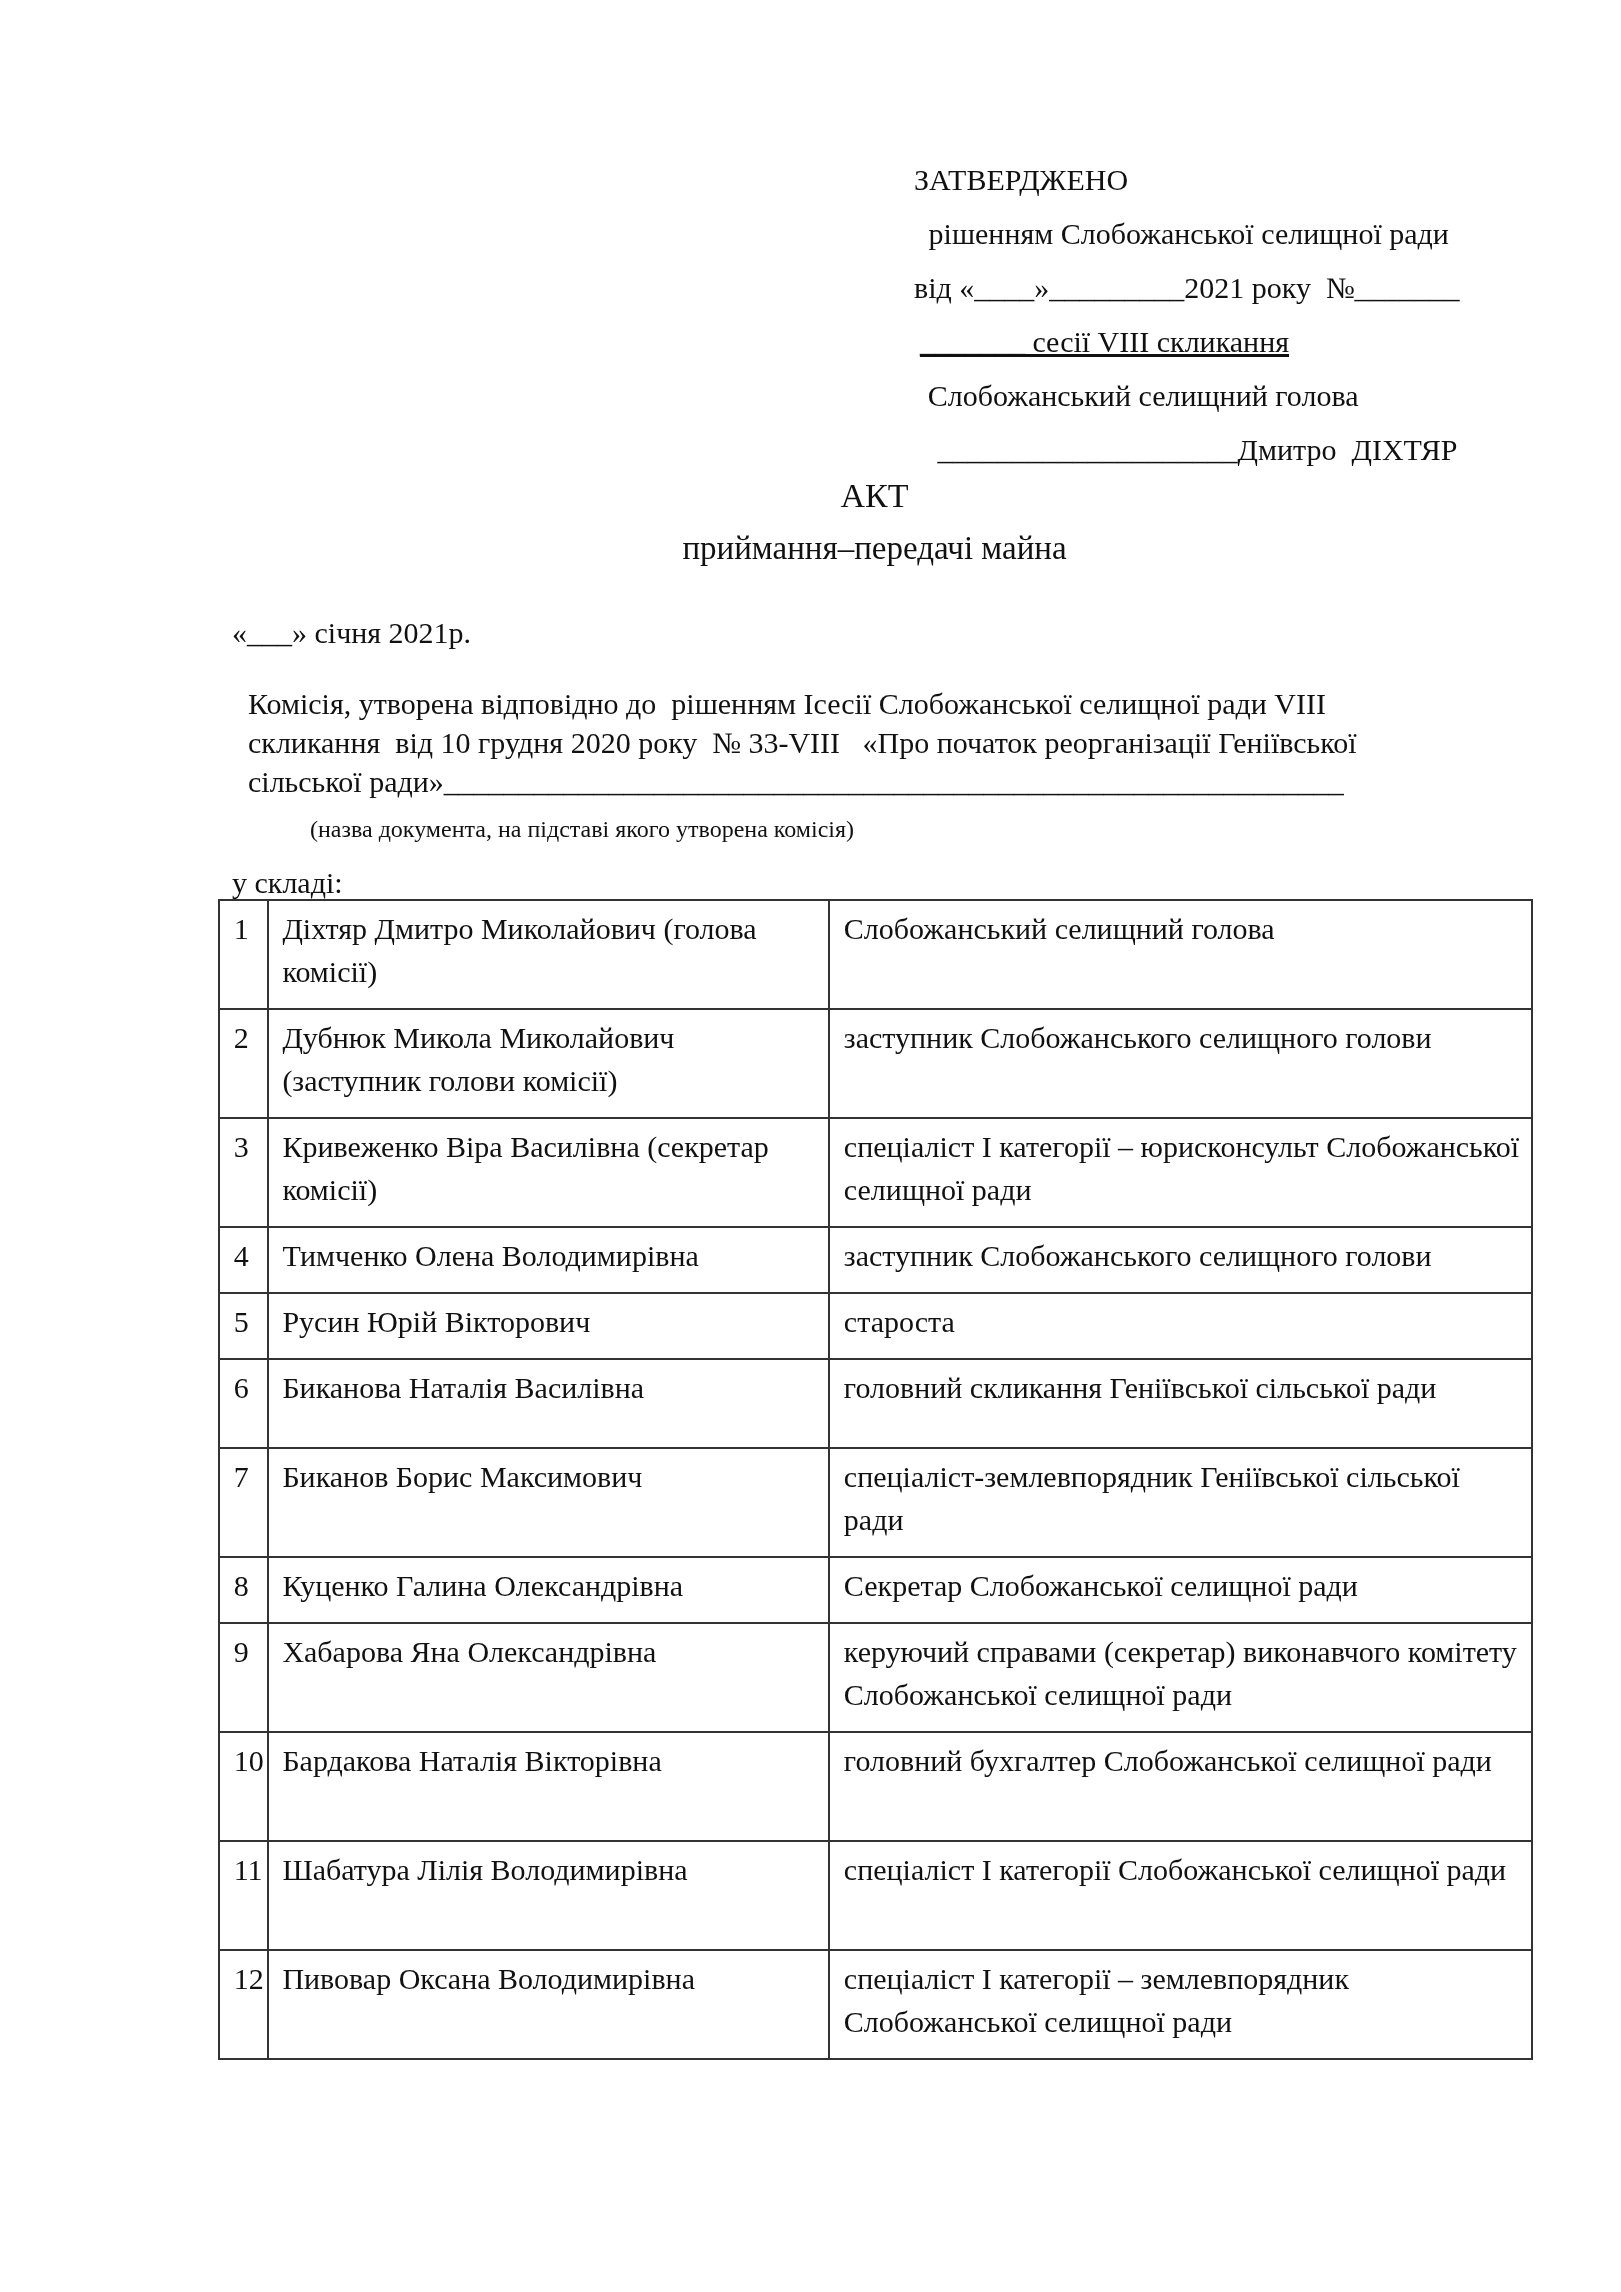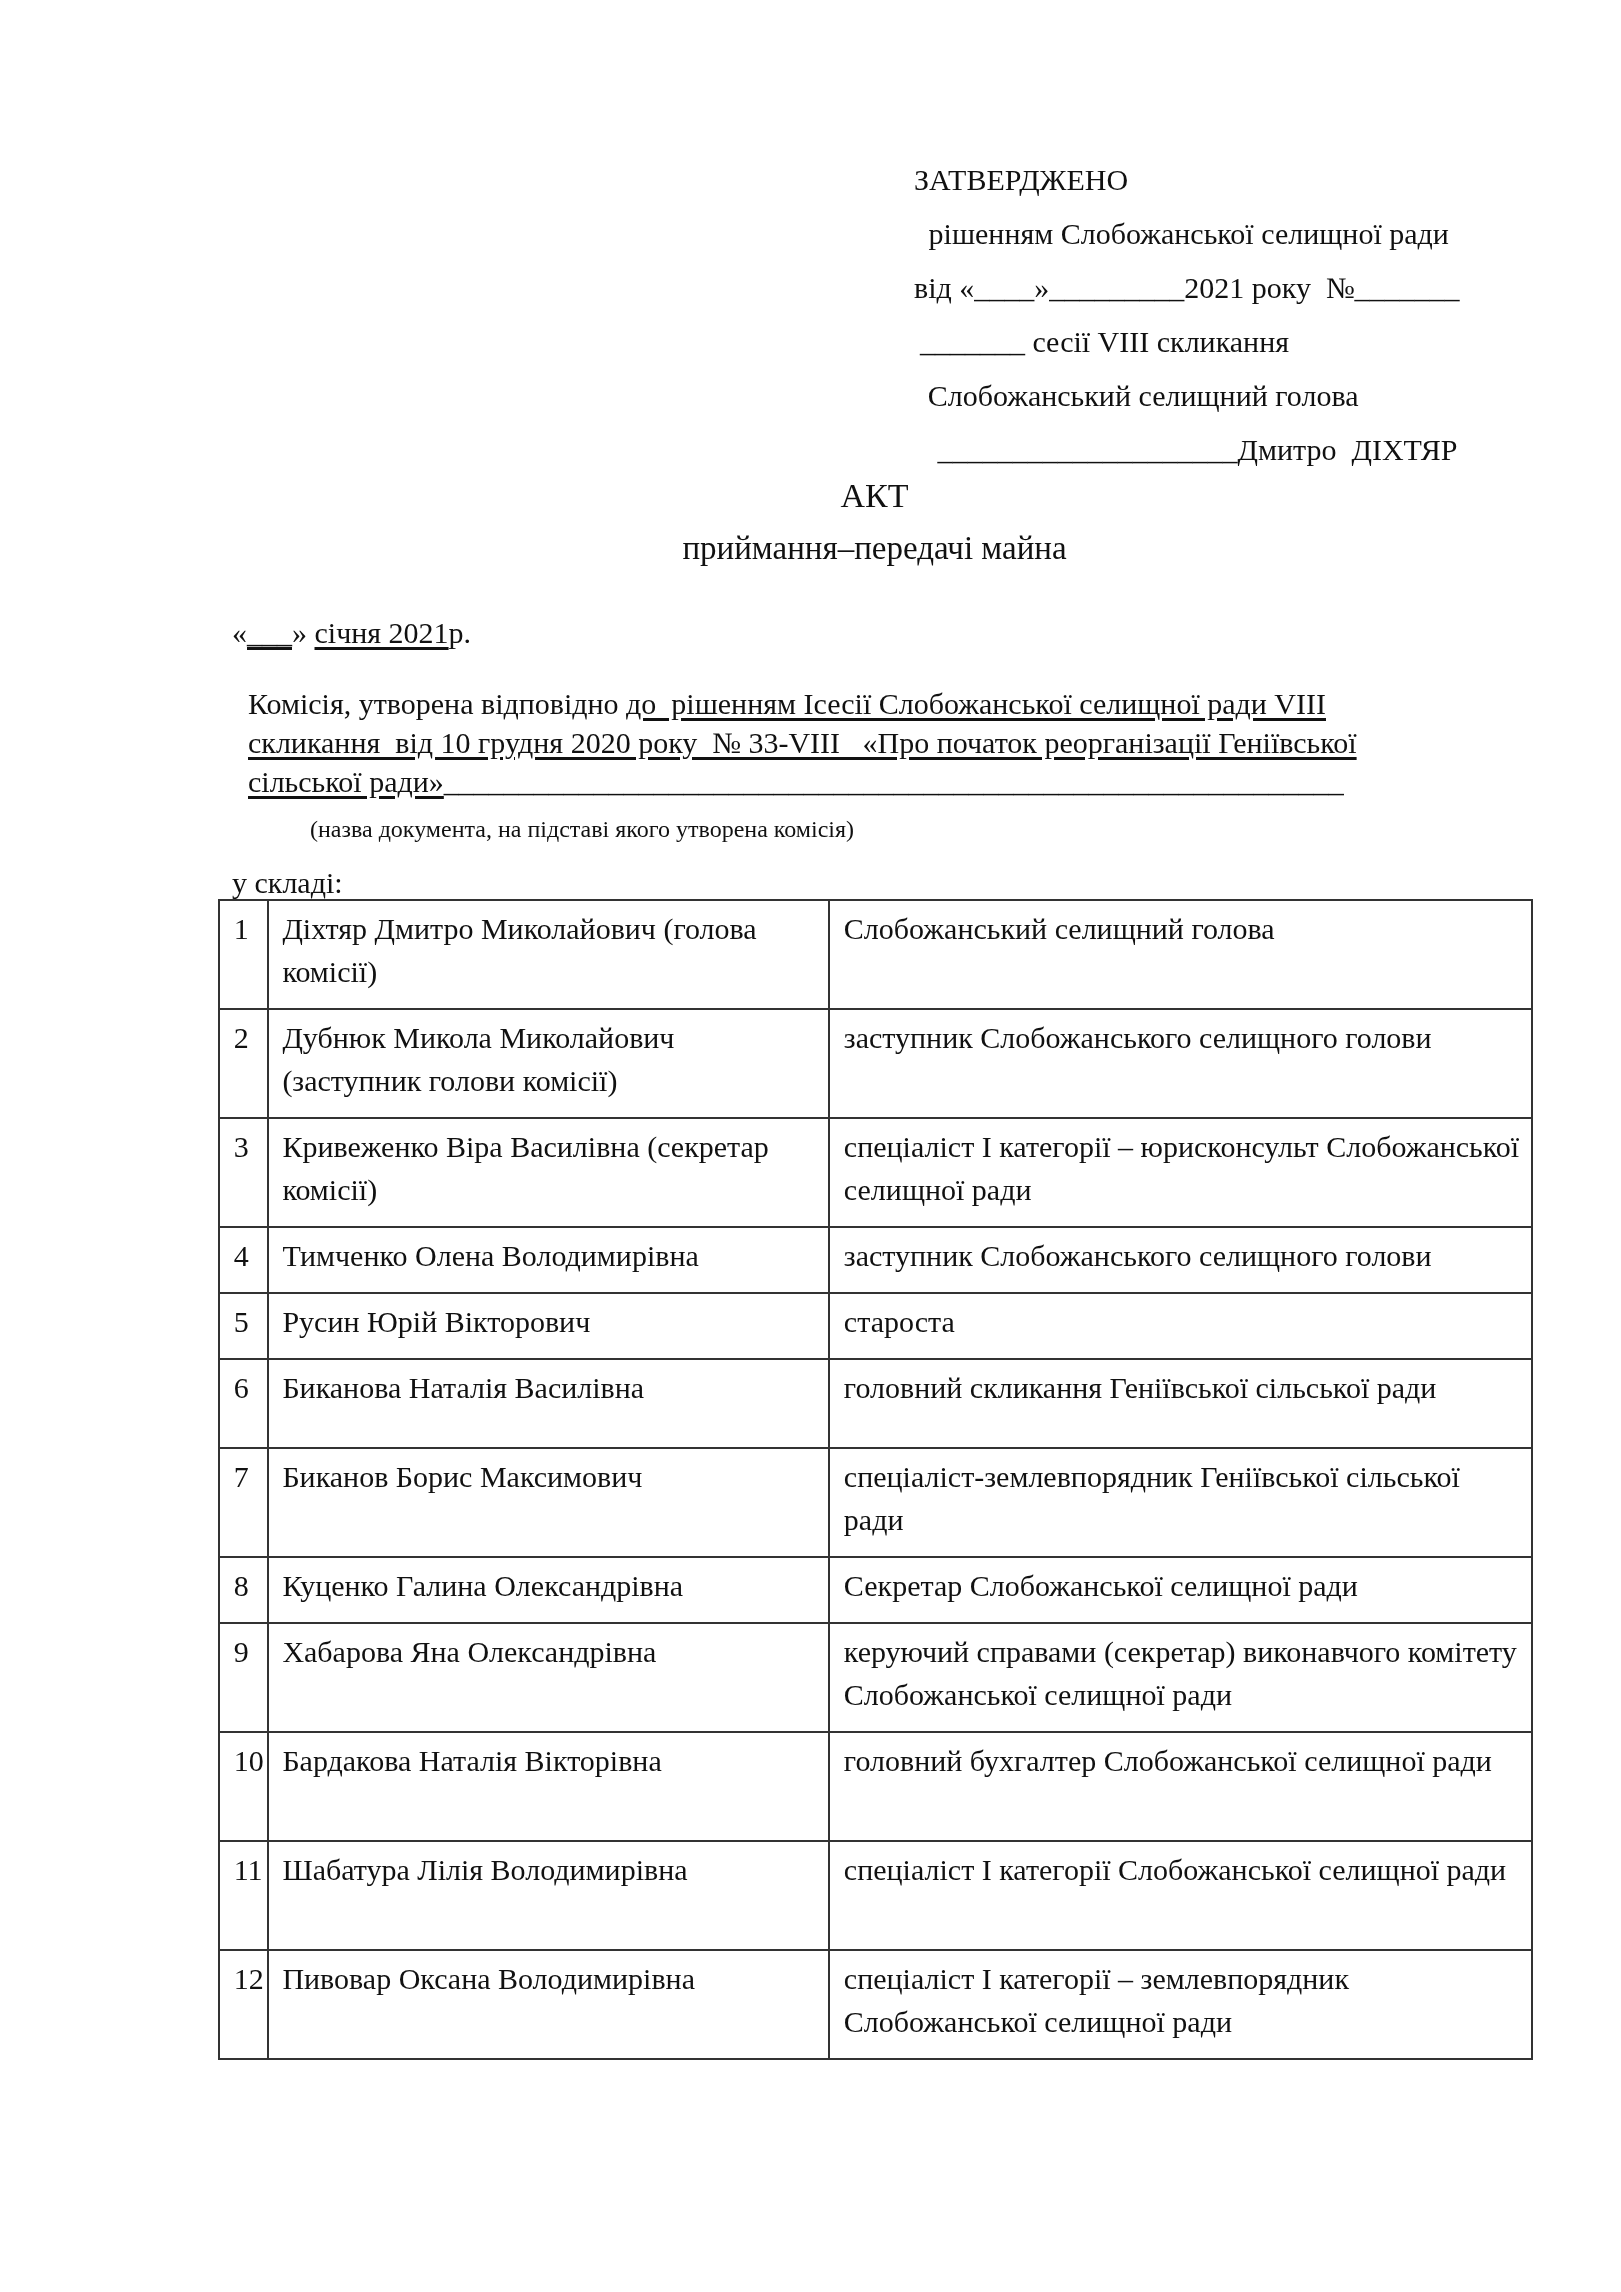--- a/index.html
+++ b/index.html
@@ -2,28 +2,28 @@
 <html><head>
 <meta charset="utf-8">
 <style>
   html, body { margin:0; padding:0; background:#ffffff; }
   body { width:1621px; height:2293px; position:relative; overflow:hidden;
          font-family:"Liberation Serif", "DejaVu Serif", serif; color:#111; }
   .page { position:absolute; left:0; top:0; width:1621px; height:1611px; background:#fff; }
   .approval { position:absolute; left:914px; top:153px; font-size:30px; line-height:54px; }
   .approval div { white-space:pre; }
   .approval .l2 { padding-left:3.9px;text-align:center; }
-  .approval .l4 { padding-left:5.9px; }
+  .approval .l4 { padding-left:5.9px;text-decoration:underline; }
   .approval .l5 { padding-left:13.7px; }
   .approval .l6 { padding-left:23.5px; }
   .title { position:absolute; left:0; width:1749px; text-align:center; font-size:34px; }
   .title.t1 { top:477px; }
   .title.t2 { top:530px; font-size:33px; }
   .date-line { position:absolute; left:232px; top:616px; font-size:30px; white-space:pre; }
-  .u { text-decoration:underline; text-underline-offset:3.9px; }
+  .u { text-underline-offset:3.9px; }
   .para { position:absolute; left:232px; top:684px; width:1304px; font-size:30px; line-height:39px; }
   .para div { white-space:pre;margin-left:16px; }
   .caption { position:absolute; left:310px; top:816px; font-size:24px; }
   .composition { position:absolute; left:232px; top:866px; font-size:30px; }
   table.members { position:absolute; left:218px; top:899px; width:1315px; border-collapse:collapse;
                   font-size:30px; line-height:43px; }
   table.members td { border:2px solid #333; vertical-align:top; padding:5.9px 11.8px 0 13.7px; }
   table.members td.num { width:33px; padding-left:13.7px; padding-right:0; }
   table.members td.name { width:534px; }
   .r117 { height:109px; }

